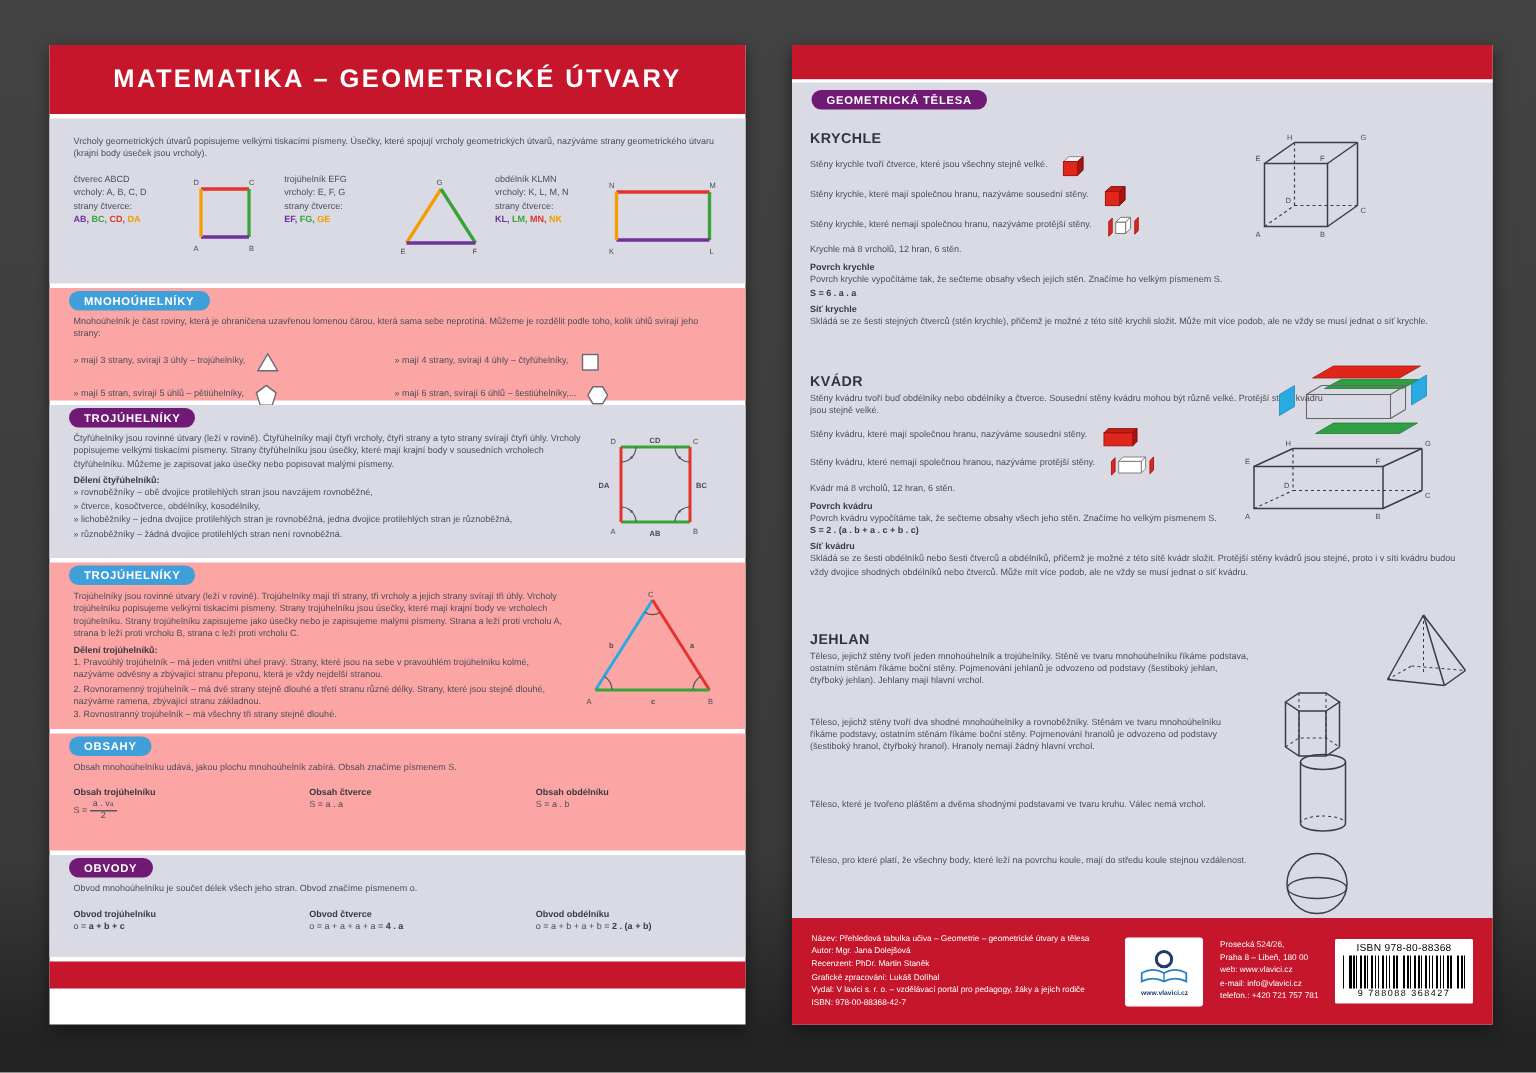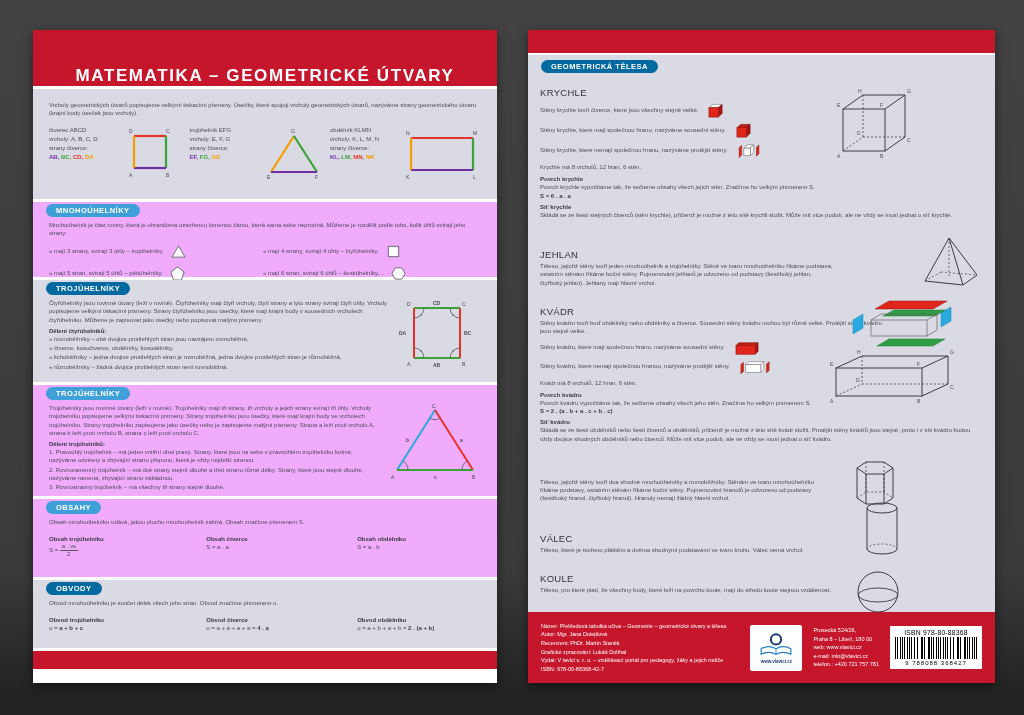--- a/index.html
+++ b/index.html
@@ -11,33 +11,33 @@
   .page-left{left:33px;width:464px}
   .page-right{left:528px;width:467px;gap:0}
   
   .redbar{background:#c5162c;flex:0 0 auto}
   .t{font-size:6px;line-height:1.38;color:#4d4d59}
   .bf{font-weight:bold;color:#3c3c46}
   .subh{font-size:6px;font-weight:bold;color:#393943;margin:4px 0 1px}
   .tab{position:absolute;top:2px;left:13px;height:13px;display:flex;align-items:center;
        padding:0 10px;border-radius:7px;color:#fff;font-size:7.5px;font-weight:bold;letter-spacing:.5px;white-space:nowrap}
   .tab-blue{background:#3f9fd8}
-  .tab-navy{background:#0369a1}
+  .tab-navy{background:#701a75}
   .sec{position:relative;flex:0 0 auto;box-sizing:border-box}
   .sec-gray{background:#d9dae3}
-  .sec-blue{background:#f0abfc}
+  .sec-blue{background:#fca5a5}
   .pad{padding:19px 14px 4px 16px}
   .c-purple{color:#7030a0;font-weight:bold}
   .c-green{color:#3aa337;font-weight:bold}
   .c-red{color:#e6332a;font-weight:bold}
   .c-orange{color:#f59c00;font-weight:bold}
   svg text{font-family:"Liberation Sans",sans-serif;font-size:5px;fill:#4a4a55}
   svg .sl{font-weight:bold}
   
-  .lp-header{height:56px;display:flex;align-items:flex-end;justify-content:center}
+  .lp-header{height:46px;display:flex;align-items:center;justify-content:center}
   .lp-title{color:#fff;font-weight:bold;font-size:17px;letter-spacing:1.6px}
   .sec-intro{height:110px;padding:12px 16px 0 16px}
   .figrow{display:flex;margin-top:8px}
   .fig{display:flex;gap:9px;flex:1;align-items:flex-start}
   .figtxt{font-size:6px;line-height:1.5;color:#4d4d59;min-width:64px}
   .sec-mnoho{height:75px}
   .grid2{display:grid;grid-template-columns:1fr 1fr;row-gap:7px;margin-top:6px;padding-right:6px}
   .bullet{display:flex;align-items:center;gap:7px}
   .sec-ctyr{height:102px}
   .sec-troj{height:111px}
@@ -49,21 +49,21 @@
   .cols3{display:grid;grid-template-columns:1.25fr 1.2fr 1fr;margin-top:6px}
   .frac{display:inline-block;text-align:center;vertical-align:middle;line-height:1.15}
   .frac .num{display:block;border-bottom:.6px solid #55555f;padding:0 2px}
   .sub{font-size:4.5px}
   .lp-footer{height:18px}
   
   .rp-header{height:23px}
   .rp-body{flex:1;background:#d9dae3;border-top:2px solid #fff;position:relative}
   .solids{padding:32px 12px 0 12px}
   .solid{position:relative;margin-bottom:0}
-  .sname{font-size:9.5px;font-weight:normal;color:#33333d;letter-spacing:.3px;margin-bottom:2px}
+  .sname{font-size:9.5px;font-weight:bold;color:#33333d;letter-spacing:.3px;margin-bottom:2px}
   .iline{display:flex;align-items:center;gap:10px;margin:5px 0}
   .shape{position:absolute}
   .s-krychle{min-height:104px;margin-bottom:30px}
   .s-kvadr{min-height:108px;margin-bottom:35px}
   .s-jehlan{min-height:42px;margin-bottom:15px}
   .s-hranol{min-height:42px;margin-bottom:13px}
   .s-kuzel{min-height:18px;margin-bottom:27px}
   .s-valec{min-height:18px;margin-bottom:19px}
   .s-koule{min-height:18px}
   .narrow{padding-right:150px;display:block}
@@ -354,35 +354,20 @@
           <text x="70" y="8">G</text>
           <text x="0" y="22">E</text>
           <text x="43" y="22">F</text>
           <text x="20" y="50">D</text>
           <text x="70" y="57">C</text>
           <text x="0" y="73">A</text>
           <text x="43" y="73">B</text>
         </svg>
       </div>
 
-      <div class="solid s-jehlan">
-        <div class="sname">JEHLAN</div>
-        <div class="t narrow">Těleso, jejichž stěny tvoří jeden mnohoúhelník a trojúhelníky. Stěně ve tvaru mnohoúhelníku říkáme podstava, ostatním stěnám říkáme boční stěny. Pojmenování jehlanů je odvozeno od podstavy (šestiboký jehlan, čtyřboký jehlan). Jehlany mají hlavní vrchol.</div>
-        <svg class="shape" style="right:2px;top:-14px" width="60" height="54" viewBox="0 0 60 54">
-          <line x1="28" y1="3" x2="4" y2="46" stroke="#3c3c46" stroke-width="1"></line>
-          <line x1="28" y1="3" x2="42" y2="50" stroke="#3c3c46" stroke-width="1"></line>
-          <line x1="28" y1="3" x2="56" y2="40" stroke="#3c3c46" stroke-width="1"></line>
-          <line x1="4" y1="46" x2="42" y2="50" stroke="#3c3c46" stroke-width="1"></line>
-          <line x1="42" y1="50" x2="56" y2="40" stroke="#3c3c46" stroke-width="1"></line>
-          <line x1="4" y1="46" x2="20" y2="37" stroke="#3c3c46" stroke-width=".7" stroke-dasharray="2,2"></line>
-          <line x1="20" y1="37" x2="56" y2="40" stroke="#3c3c46" stroke-width=".7" stroke-dasharray="2,2"></line>
-          <line x1="28" y1="3" x2="28" y2="43" stroke="#3c3c46" stroke-width=".7" stroke-dasharray="2,2"></line>
-        </svg>
-      </div>
-
       <div class="solid s-kvadr">
         <div class="sname">KVÁDR</div>
         <div class="t midw">Stěny kvádru tvoří buď obdélníky nebo obdélníky a čtverce. Sousední stěny kvádru mohou být různě velké. Protější stěny kvádru jsou stejně velké.</div>
         <div class="iline t">
             <span>Stěny kvádru, které mají společnou hranu, nazýváme sousední stěny.</span>
           <svg width="24" height="14" viewBox="0 0 25 14">
             <polygon points="1,4.5 4,1.5 24,1.5 21,4.5" fill="#c41e16" stroke="#8a0f0b" stroke-width=".6"></polygon>
             <polygon points="21,4.5 24,1.5 24,10.5 21,13.5" fill="#a81410" stroke="#7c0d0a" stroke-width=".6"></polygon>
             <rect x="1" y="4.5" width="20" height="9" fill="#e0251b" stroke="#9a1510" stroke-width=".6"></rect>
           </svg>
@@ -432,50 +417,63 @@
           <text x="120" y="8">G</text>
           <text x="0" y="20">E</text>
           <text x="87" y="20">F</text>
           <text x="26" y="36">D</text>
           <text x="120" y="43">C</text>
           <text x="0" y="57">A</text>
           <text x="87" y="57">B</text>
         </svg>
       </div>
 
+      <div class="solid s-jehlan">
+        <div class="sname">JEHLAN</div>
+        <div class="t narrow">Těleso, jejichž stěny tvoří jeden mnohoúhelník a trojúhelníky. Stěně ve tvaru mnohoúhelníku říkáme podstava, ostatním stěnám říkáme boční stěny. Pojmenování jehlanů je odvozeno od podstavy (šestiboký jehlan, čtyřboký jehlan). Jehlany mají hlavní vrchol.</div>
+        <svg class="shape" style="right:2px;top:-14px" width="60" height="54" viewBox="0 0 60 54">
+          <line x1="28" y1="3" x2="4" y2="46" stroke="#3c3c46" stroke-width="1"></line>
+          <line x1="28" y1="3" x2="42" y2="50" stroke="#3c3c46" stroke-width="1"></line>
+          <line x1="28" y1="3" x2="56" y2="40" stroke="#3c3c46" stroke-width="1"></line>
+          <line x1="4" y1="46" x2="42" y2="50" stroke="#3c3c46" stroke-width="1"></line>
+          <line x1="42" y1="50" x2="56" y2="40" stroke="#3c3c46" stroke-width="1"></line>
+          <line x1="4" y1="46" x2="20" y2="37" stroke="#3c3c46" stroke-width=".7" stroke-dasharray="2,2"></line>
+          <line x1="20" y1="37" x2="56" y2="40" stroke="#3c3c46" stroke-width=".7" stroke-dasharray="2,2"></line>
+          <line x1="28" y1="3" x2="28" y2="43" stroke="#3c3c46" stroke-width=".7" stroke-dasharray="2,2"></line>
+        </svg>
+      </div>
+
       <div class="solid s-hranol">
         <div class="t narrow">Těleso, jejichž stěny tvoří dva shodné mnohoúhelníky a rovnoběžníky. Stěnám ve tvaru mnohoúhelníku říkáme podstavy, ostatním stěnám říkáme boční stěny. Pojmenování hranolů je odvozeno od podstavy (šestiboký hranol, čtyřboký hranol). Hranoly nemají žádný hlavní vrchol.</div>
         <svg class="shape" style="right:85px;top:-22px" width="46" height="54" viewBox="0 0 46 54">
           <polygon points="5,12 14,6 32,6 41,12 32,18 14,18" fill="none" stroke="#3c3c46" stroke-width="1"></polygon>
           <line x1="5" y1="12" x2="5" y2="42" stroke="#3c3c46" stroke-width="1"></line>
           <line x1="41" y1="12" x2="41" y2="42" stroke="#3c3c46" stroke-width="1"></line>
           <line x1="14" y1="18" x2="14" y2="48" stroke="#3c3c46" stroke-width="1"></line>
           <line x1="32" y1="18" x2="32" y2="48" stroke="#3c3c46" stroke-width="1"></line>
           <polyline points="5,42 14,48 32,48 41,42" fill="none" stroke="#3c3c46" stroke-width="1"></polyline>
           <line x1="14" y1="6" x2="14" y2="36" stroke="#3c3c46" stroke-width=".7" stroke-dasharray="2,2"></line>
           <line x1="32" y1="6" x2="32" y2="36" stroke="#3c3c46" stroke-width=".7" stroke-dasharray="2,2"></line>
           <polyline points="5,42 14,36 32,36 41,42" fill="none" stroke="#3c3c46" stroke-width=".7" stroke-dasharray="2,2"></polyline>
         </svg>
       </div>
 
 
       <div class="solid s-valec">
-        <div class="sname">VÁLEC</div>
         <div class="t narrow">Těleso, které je tvořeno pláštěm a dvěma shodnými podstavami ve tvaru kruhu. Válec nemá vrchol.</div>
         <svg class="shape" style="right:83px;top:-32px" width="36" height="56" viewBox="0 0 36 56">
           <ellipse cx="18" cy="7" rx="15" ry="5" fill="none" stroke="#3c3c46" stroke-width="1"></ellipse>
           <line x1="3" y1="7" x2="3" y2="48" stroke="#3c3c46" stroke-width="1"></line>
           <line x1="33" y1="7" x2="33" y2="48" stroke="#3c3c46" stroke-width="1"></line>
           <path d="M3,48 A15,5 0 0 0 33,48" fill="none" stroke="#3c3c46" stroke-width="1"></path>
           <path d="M3,48 A15,5 0 0 1 33,48" fill="none" stroke="#3c3c46" stroke-width=".7" stroke-dasharray="2,2"></path>
         </svg>
       </div>
 
       <div class="solid s-koule">
-        <div class="sname">KOULE</div>
         <div class="t narrow">Těleso, pro které platí, že všechny body, které leží na povrchu koule, mají do středu koule stejnou vzdálenost.</div>
         <svg class="shape" style="right:83px;top:-3px" width="44" height="44" viewBox="0 0 44 44">
           <circle cx="22" cy="22" r="20" fill="none" stroke="#3c3c46" stroke-width="1"></circle>
           <ellipse cx="22" cy="25" rx="19.7" ry="7" fill="none" stroke="#3c3c46" stroke-width=".9"></ellipse>
         </svg>
       </div>
     </div>
   </div>
 
   <div class="rp-footer">

